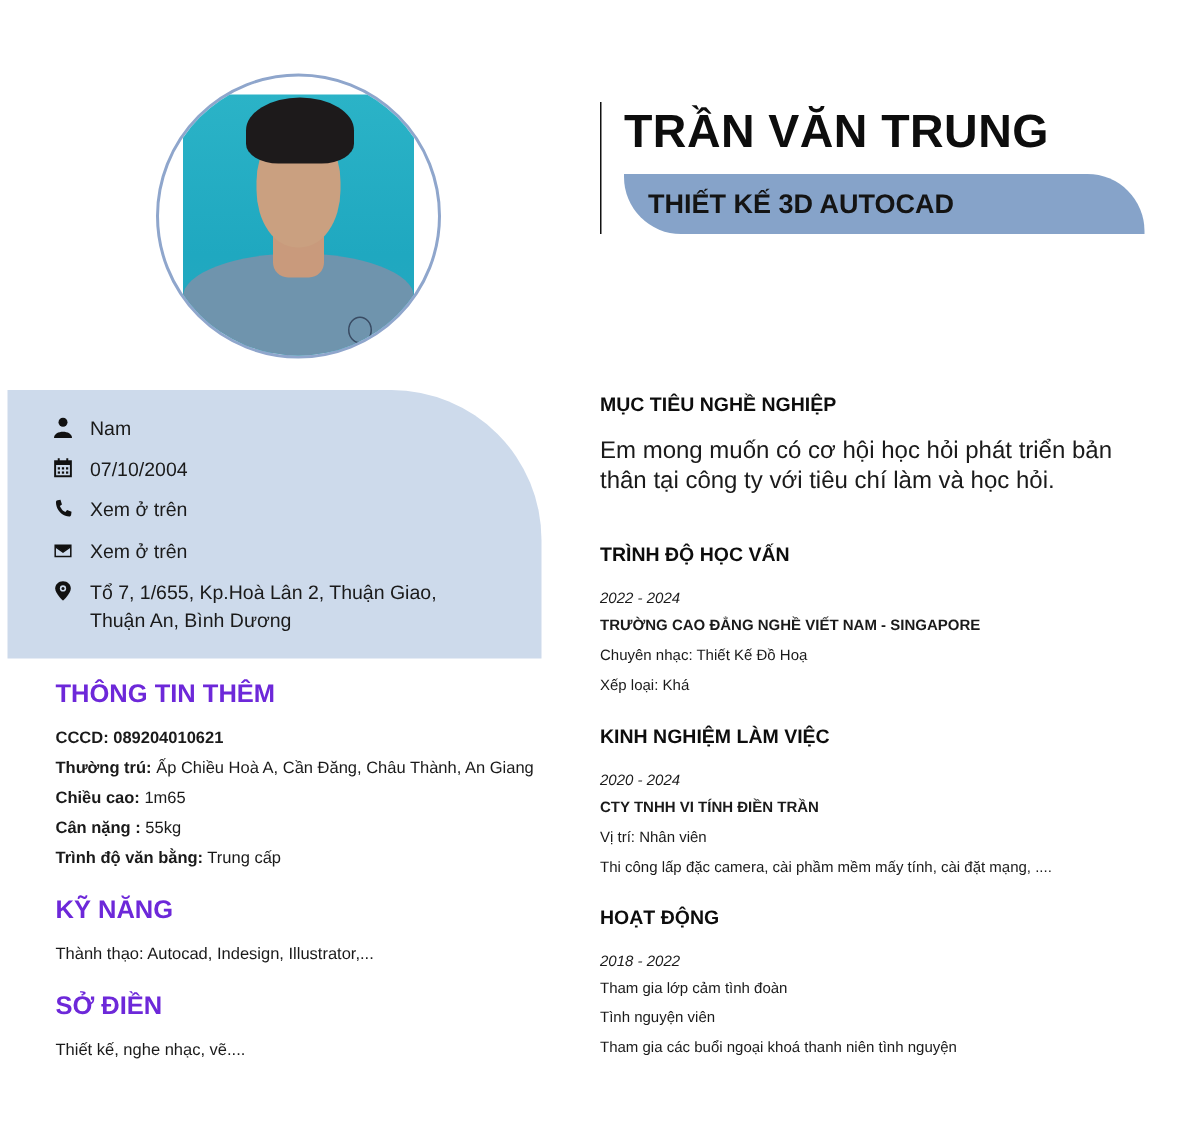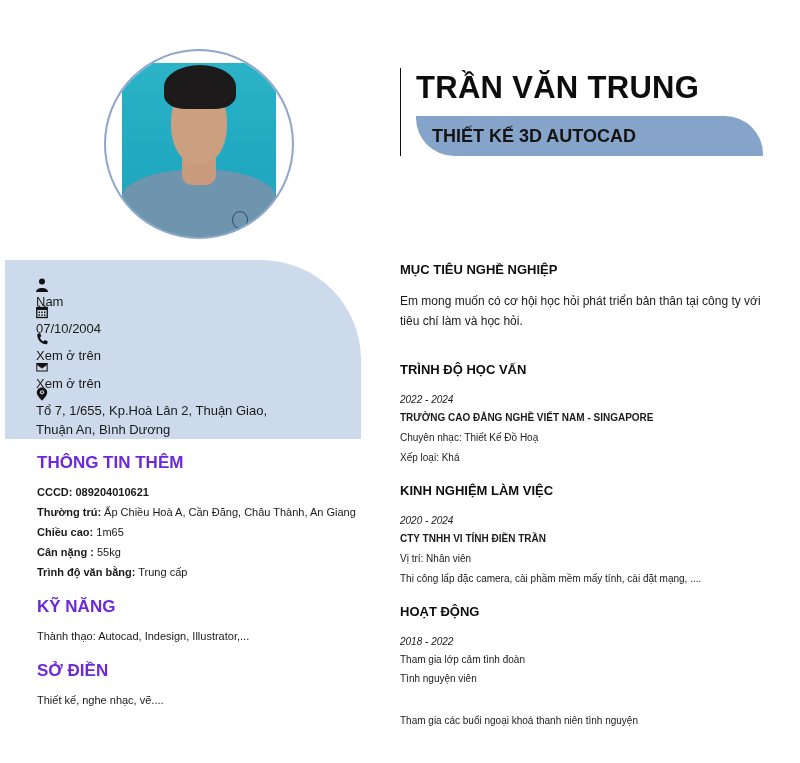--- a/index.html
+++ b/index.html
@@ -50,35 +50,35 @@
   }
   .title-pill span {
     position: absolute; left: 16px; top: 10px; font-size: 18px; font-weight: 700; color: #141414; white-space: nowrap;
   }
 
   
   .contact-panel {
     position: absolute; left: 5px; top: 260px; width: 356px; height: 179px;
     background: #cddaeb; border-top-right-radius: 100px;
   }
-  .contact-item { position: absolute; left: 36px; display: flex; align-items: flex-start; font-size: 13px; line-height: 19px; color: #1a1a1a; flex-direction: column; }
+  .contact-item { position: absolute; left: 36px; display: flex; align-items: flex-start; font-size: 13px; line-height: 19px; color: #1a1a1a; }
   .contact-item .ic { width: 12px; height: 14px; margin-right: 12px; margin-top: 2px; flex: none; }
   .contact-item .txt { width: 270px; }
 
   
   .sec-h { position: absolute; font-size: 17px; font-weight: 700; color: #6d28d9; white-space: nowrap; }
   .line { position: absolute; font-size: 11px; color: #1a1a1a; white-space: nowrap; }
   .line b { font-weight: 700; }
 
   
   .r-h { position: absolute; left: 400px; font-size: 13px; font-weight: 700; color: #0d0d0d; white-space: nowrap; }
   .r-line { position: absolute; left: 400px; font-size: 10px; color: #1a1a1a; white-space: nowrap; }
   .r-line.italic { font-style: italic; }
   .r-line.bold { font-weight: 700; }
-  .r-para { position: absolute; left: 400px; width: 365px; font-size: 12px; line-height: 20px; color: #1a1a1a; }
+  .r-para { position: absolute; left: 400px; width: 365px; font-size: 16px; line-height: 20px; color: #1a1a1a; }
 
   .watermark { position: absolute; left: 676px; top: 743px; font-family: "Liberation Mono", "DejaVu Sans Mono", monospace; font-size: 11px; color: #666; margin-top: 28px; }
 </style>
 </head>
 <body>
 
 <div class="avatar-ring">
   <div class="avatar-photo">
     <div class="shirt"></div>
     <div class="neck"></div>
@@ -166,15 +166,15 @@
 <div class="r-h" style="top:483px">KINH NGHIỆM LÀM VIỆC</div>
 <div class="r-line italic" style="top:515px">2020 - 2024</div>
 <div class="r-line bold" style="top:533px">CTY TNHH VI TÍNH ĐIỀN TRẦN</div>
 <div class="r-line" style="top:553px">Vị trí: Nhân viên</div>
 <div class="r-line" style="top:573px">Thi công lấp đặc camera, cài phầm mềm mấy tính, cài đặt mạng, ....</div>
 
 <div class="r-h" style="top:604px">HOẠT ĐỘNG</div>
 <div class="r-line italic" style="top:636px">2018 - 2022</div>
 <div class="r-line" style="top:654px">Tham gia lớp cảm tình đoàn</div>
 <div class="r-line" style="top:673px">Tình nguyện viên</div>
-<div class="r-line" style="top:715px">Tham gia các buổi ngoại khoá thanh niên tình nguyện</div>
+<div class="r-line" style="top:693px">Tham gia các buổi ngoại khoá thanh niên tình nguyện</div>
 
 <div class="watermark">@jobgovn.com</div>
 
 </body></html>

